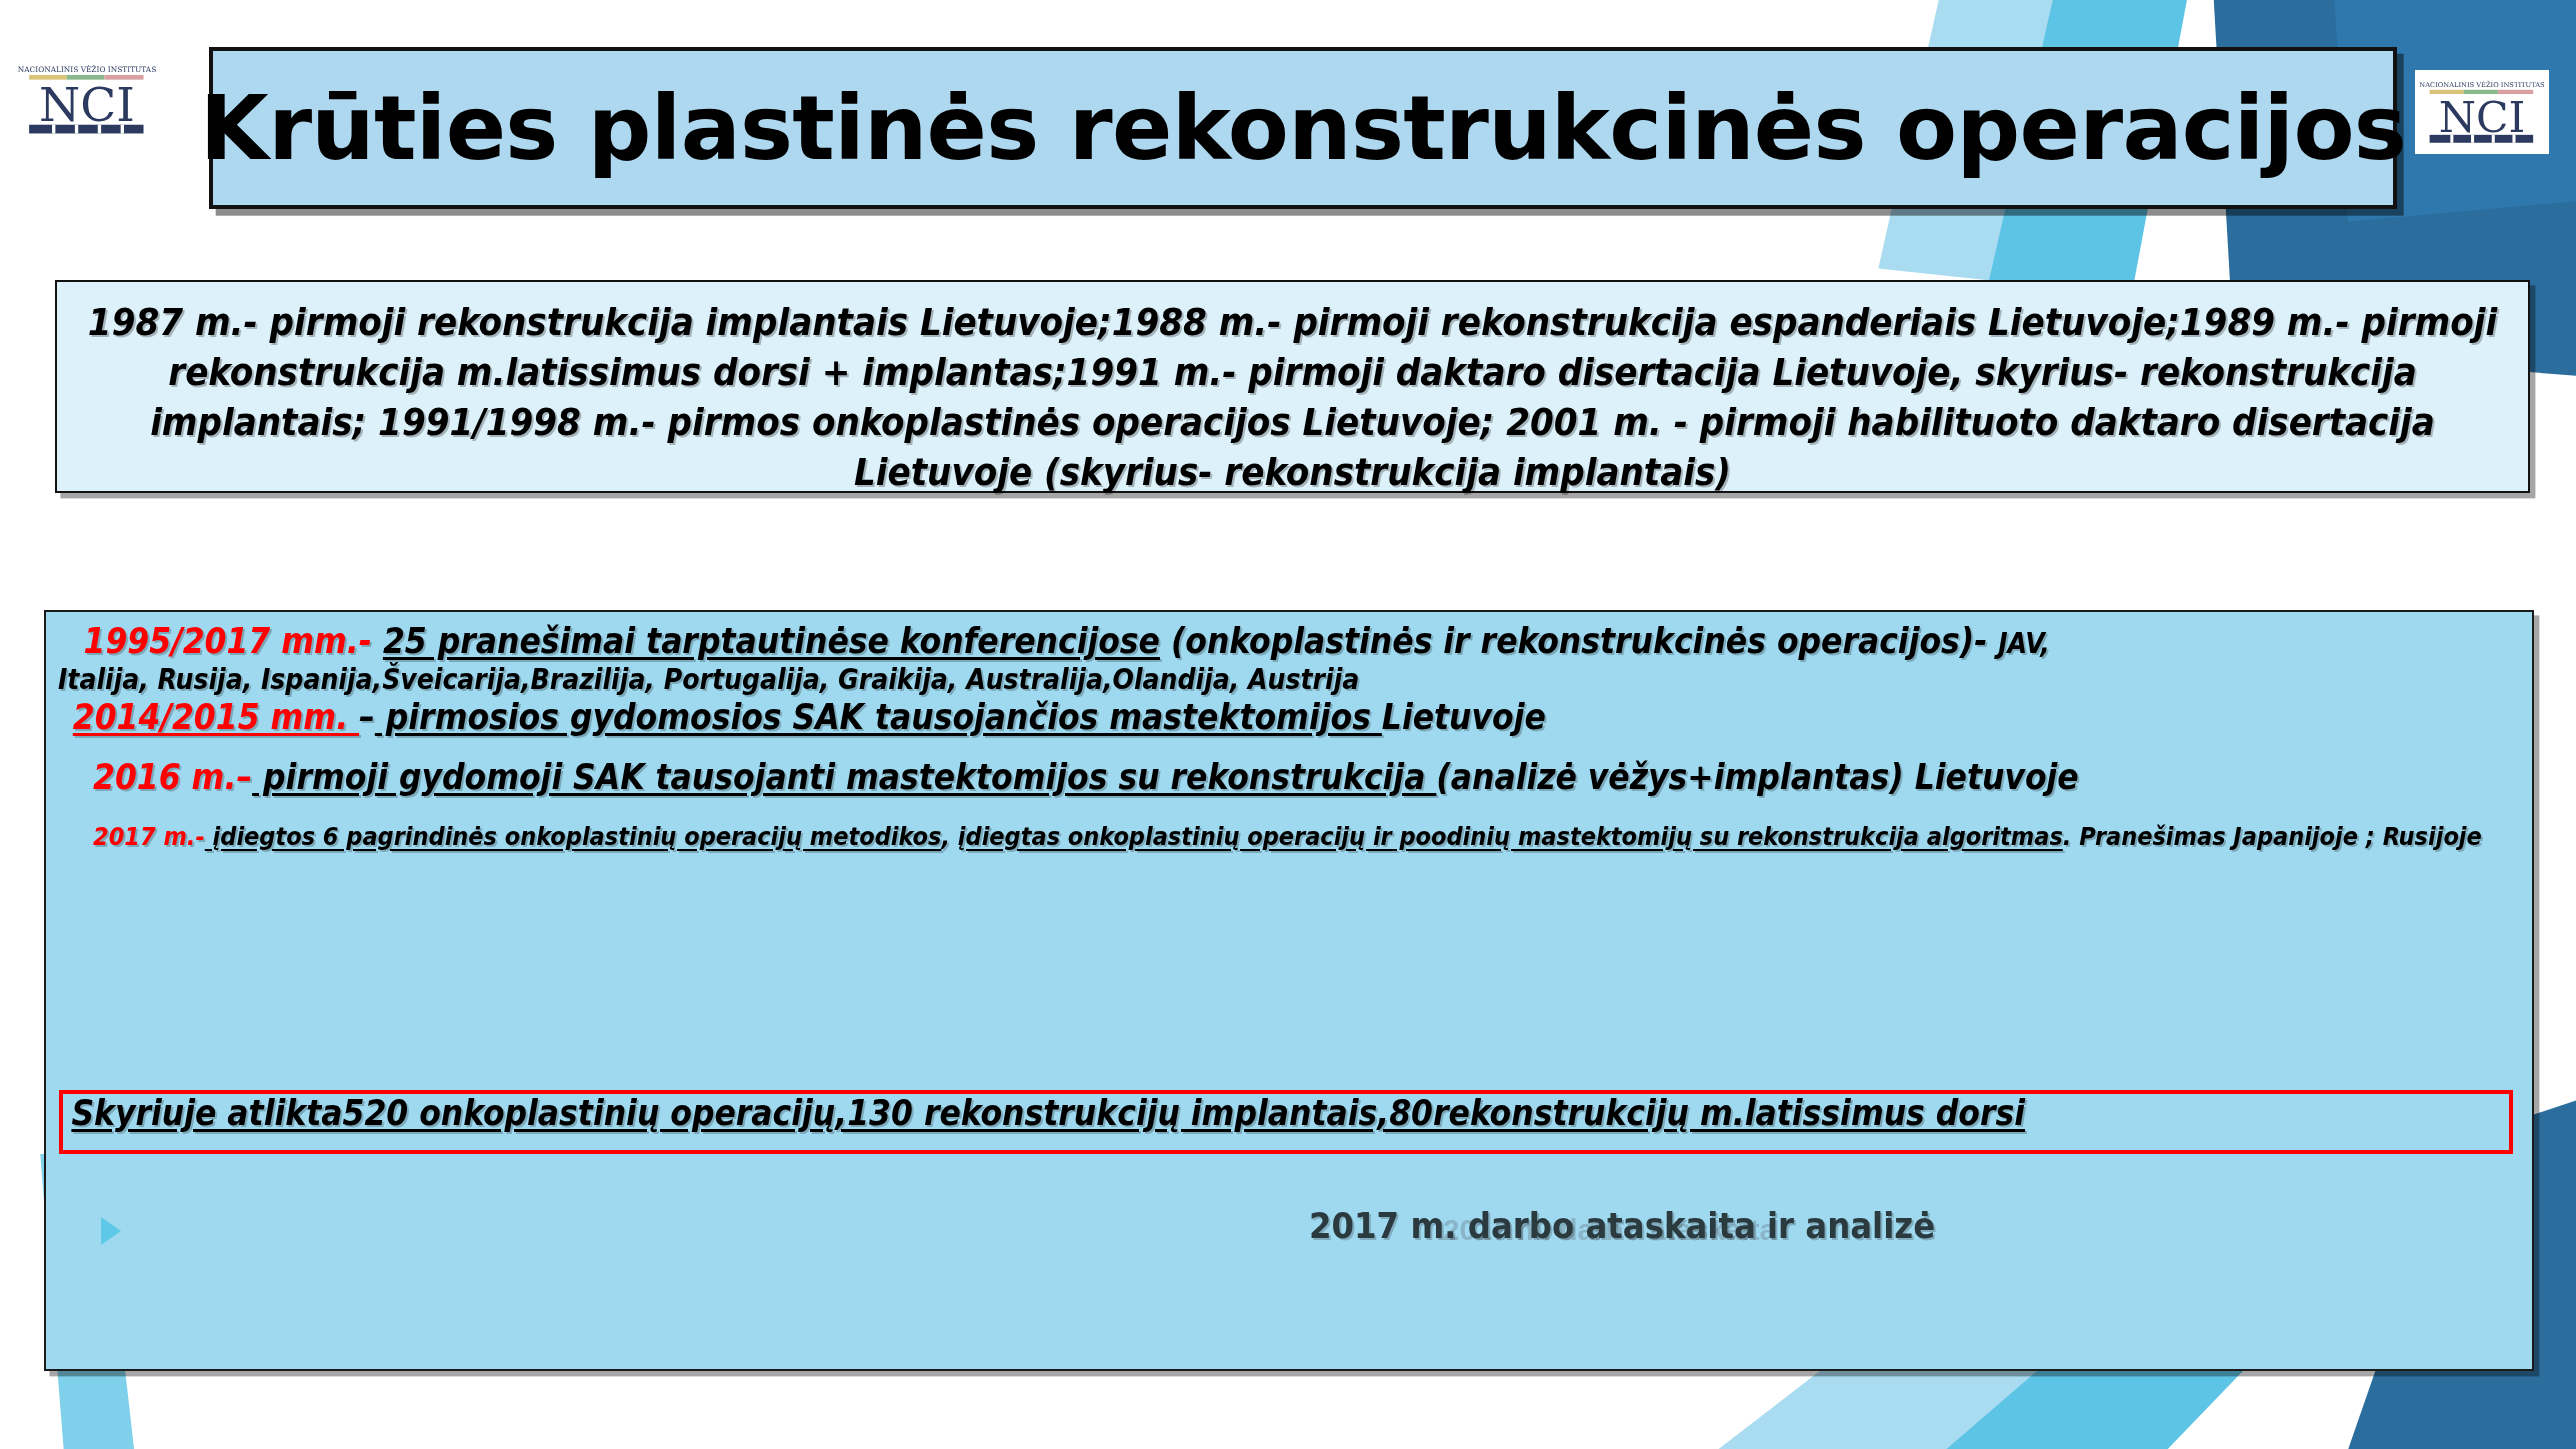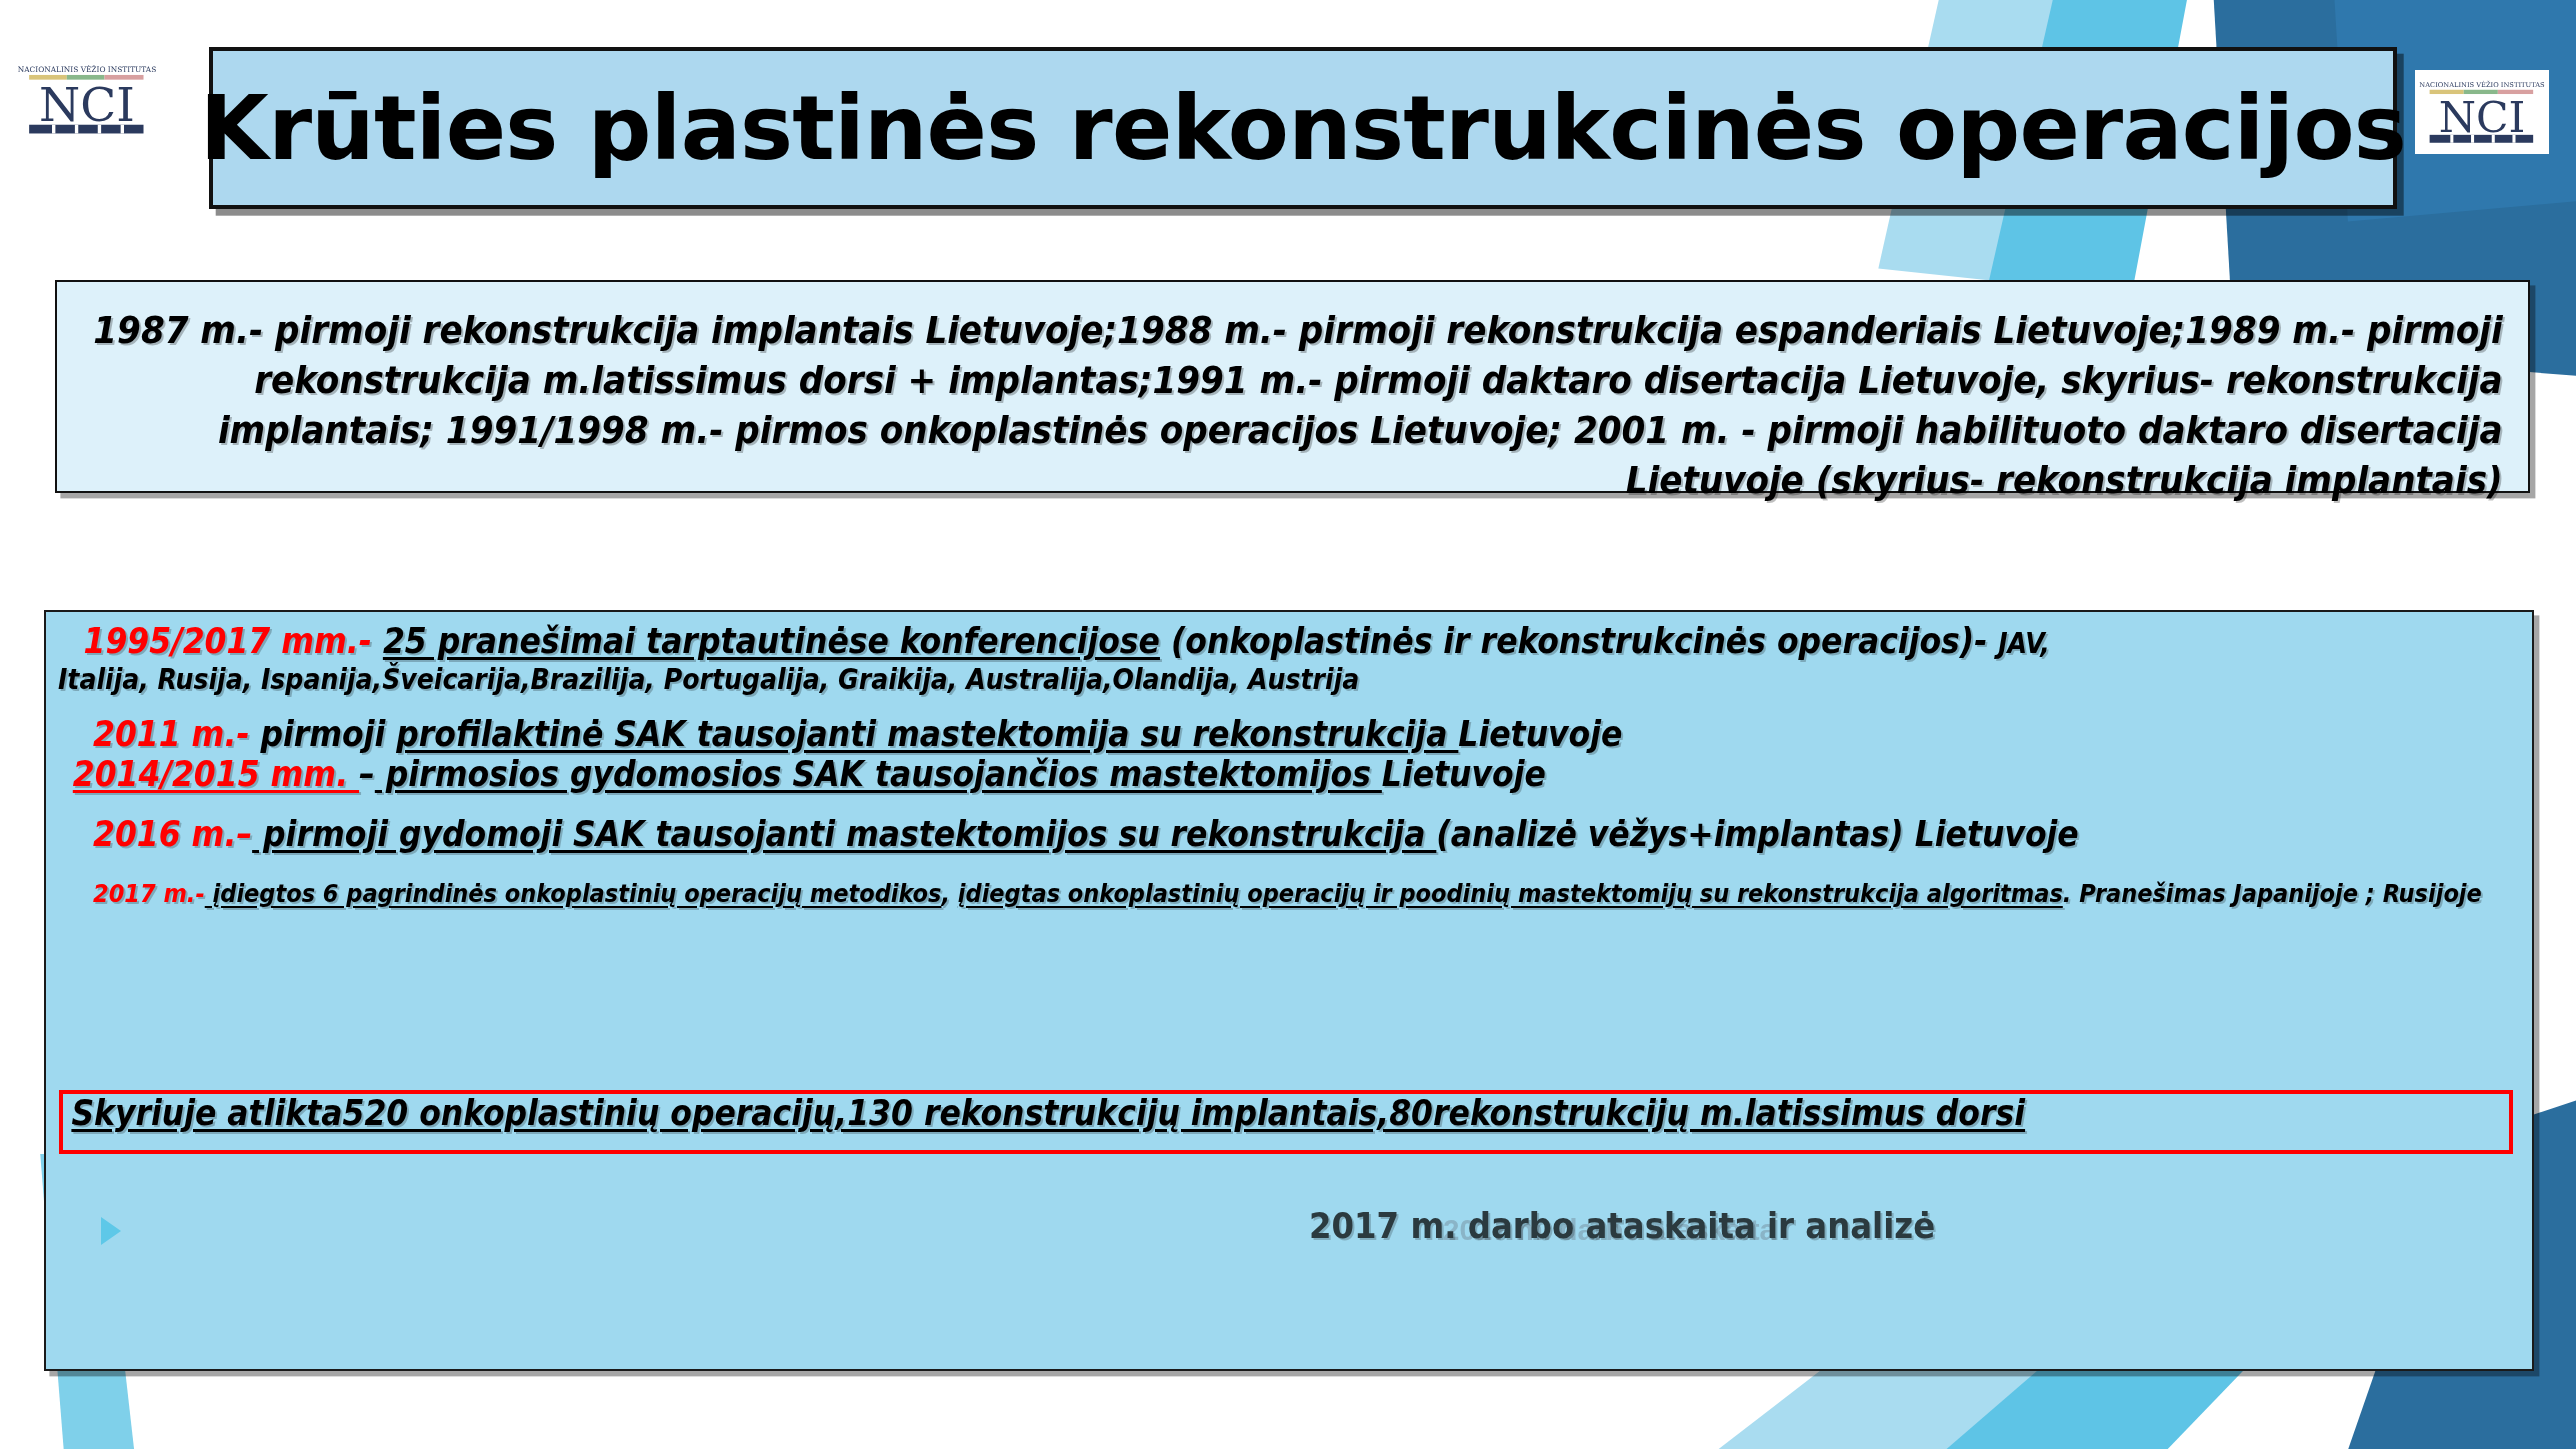--- a/index.html
+++ b/index.html
@@ -64,23 +64,23 @@
     box-sizing: border-box;
     padding: 14.8px 17.4px 0 17.4px;
   }
   .p1 {
     font-family: "DejaVu Sans Condensed", "DejaVu Sans", sans-serif;
     font-weight: bold;
     font-style: italic;
     font-size: 38px;
     line-height: 50px;
     color: #000000;
-    text-align: right;
+    text-align: center;
     text-shadow: 2px 2px 0 rgba(0,0,0,0.25);
-    margin: 8px;
+    margin: 0;
     white-space: pre-line;
   }
 
   
   .box2 {
     position: absolute;
     left: 44px; top: 610px;
     width: 2490px; height: 761px;
     background: #9fd9ef;
     border: 2px solid #1a1a1a;
@@ -219,23 +219,20 @@
   <p class="p1">1987 m.- pirmoji rekonstrukcija implantais Lietuvoje;1988 m.- pirmoji rekonstrukcija espanderiais Lietuvoje;1989 m.- pirmoji rekonstrukcija m.latissimus dorsi + implantas;1991 m.- pirmoji daktaro disertacija Lietuvoje, skyrius- rekonstrukcija implantais; 1991/1998 m.- pirmos onkoplastinės operacijos Lietuvoje; 2001 m. - pirmoji habilituoto daktaro disertacija Lietuvoje (skyrius- rekonstrukcija implantais)</p>
 </div>
 
 <div class="box2">
 
   <div class="ln l-conf">
     <span class="red">1995/2017 mm.</span><span class="red">-</span> <span class="u">25 pranešimai tarptautinėse konferencijose</span> <span>(onkoplastinės ir rekonstrukcinės operacijos</span><span>)-</span> <span class="small">JAV,</span>
   </div>
   <div class="ln l-conf-sm">Italija, Rusija, Ispanija,Šveicarija,Brazilija, Portugalija, Graikija, Australija,Olandija, Austrija</div>
 
-  <div class="ln l-2011">
-    <span class="red">2011 m.</span><span class="red">-</span><span> pirmoji </span><span class="u">profilaktinė SAK tausojanti  mastektomija su rekonstrukcija </span><span> Lietuvoje</span>
-  </div>
 
   <div class="ln l-2014">
     <span class="red u-red">2014/2015 mm. </span><span>–</span><span class="u"> pirmosios gydomosios SAK tausojančios   mastektomijos </span><span>Lietuvoje</span>
   </div>
 
   <div class="ln l-2016">
     <span class="red">2016 m.</span><span class="red">–</span><span class="u"> pirmoji gydomoji SAK tausojanti  mastektomijos su rekonstrukcija </span><span>(analizė vėžys+implantas) Lietuvoje</span>
   </div>
 
   <div class="ln l-2017">

